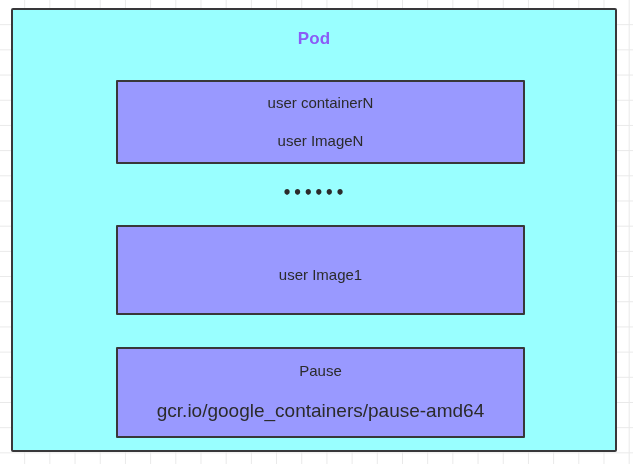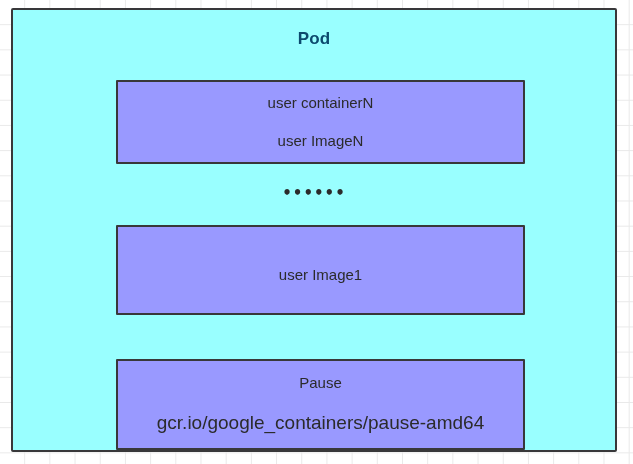--- a/index.html
+++ b/index.html
@@ -36,42 +36,42 @@
   }
 
   .pod-title {
     position: absolute;
     left: 0;
     top: 19px;
     width: 100%;
     text-align: center;
     font-size: 17px;
     font-weight: bold;
-    color: #0c4a6e;
+    color: #8b5cf6;
     letter-spacing: 0.2px;
   }
 
   
   .container-box {
     position: absolute;
     left: 103px;
     width: 409px;
     box-sizing: border-box;
     background: #9999ff;
     border: 2px solid #38383a;
     border-radius: 1px;
     display: flex;
     flex-direction: column;
     align-items: center;
     justify-content: center;
   }
 
   .container-box.box-1 { top: 70px;  height: 84px; }
   .container-box.box-2 { top: 215px; height: 90px; }
-  .container-box.box-3 { top: 349px; height: 91px; }
+  .container-box.box-3 { top: 337px; height: 91px; }
 
   .box-line {
     font-size: 15px;
     font-weight: normal;
     color: #2b2b2b;
     text-align: center;
     line-height: 1.1;
     white-space: nowrap;
   }
 

